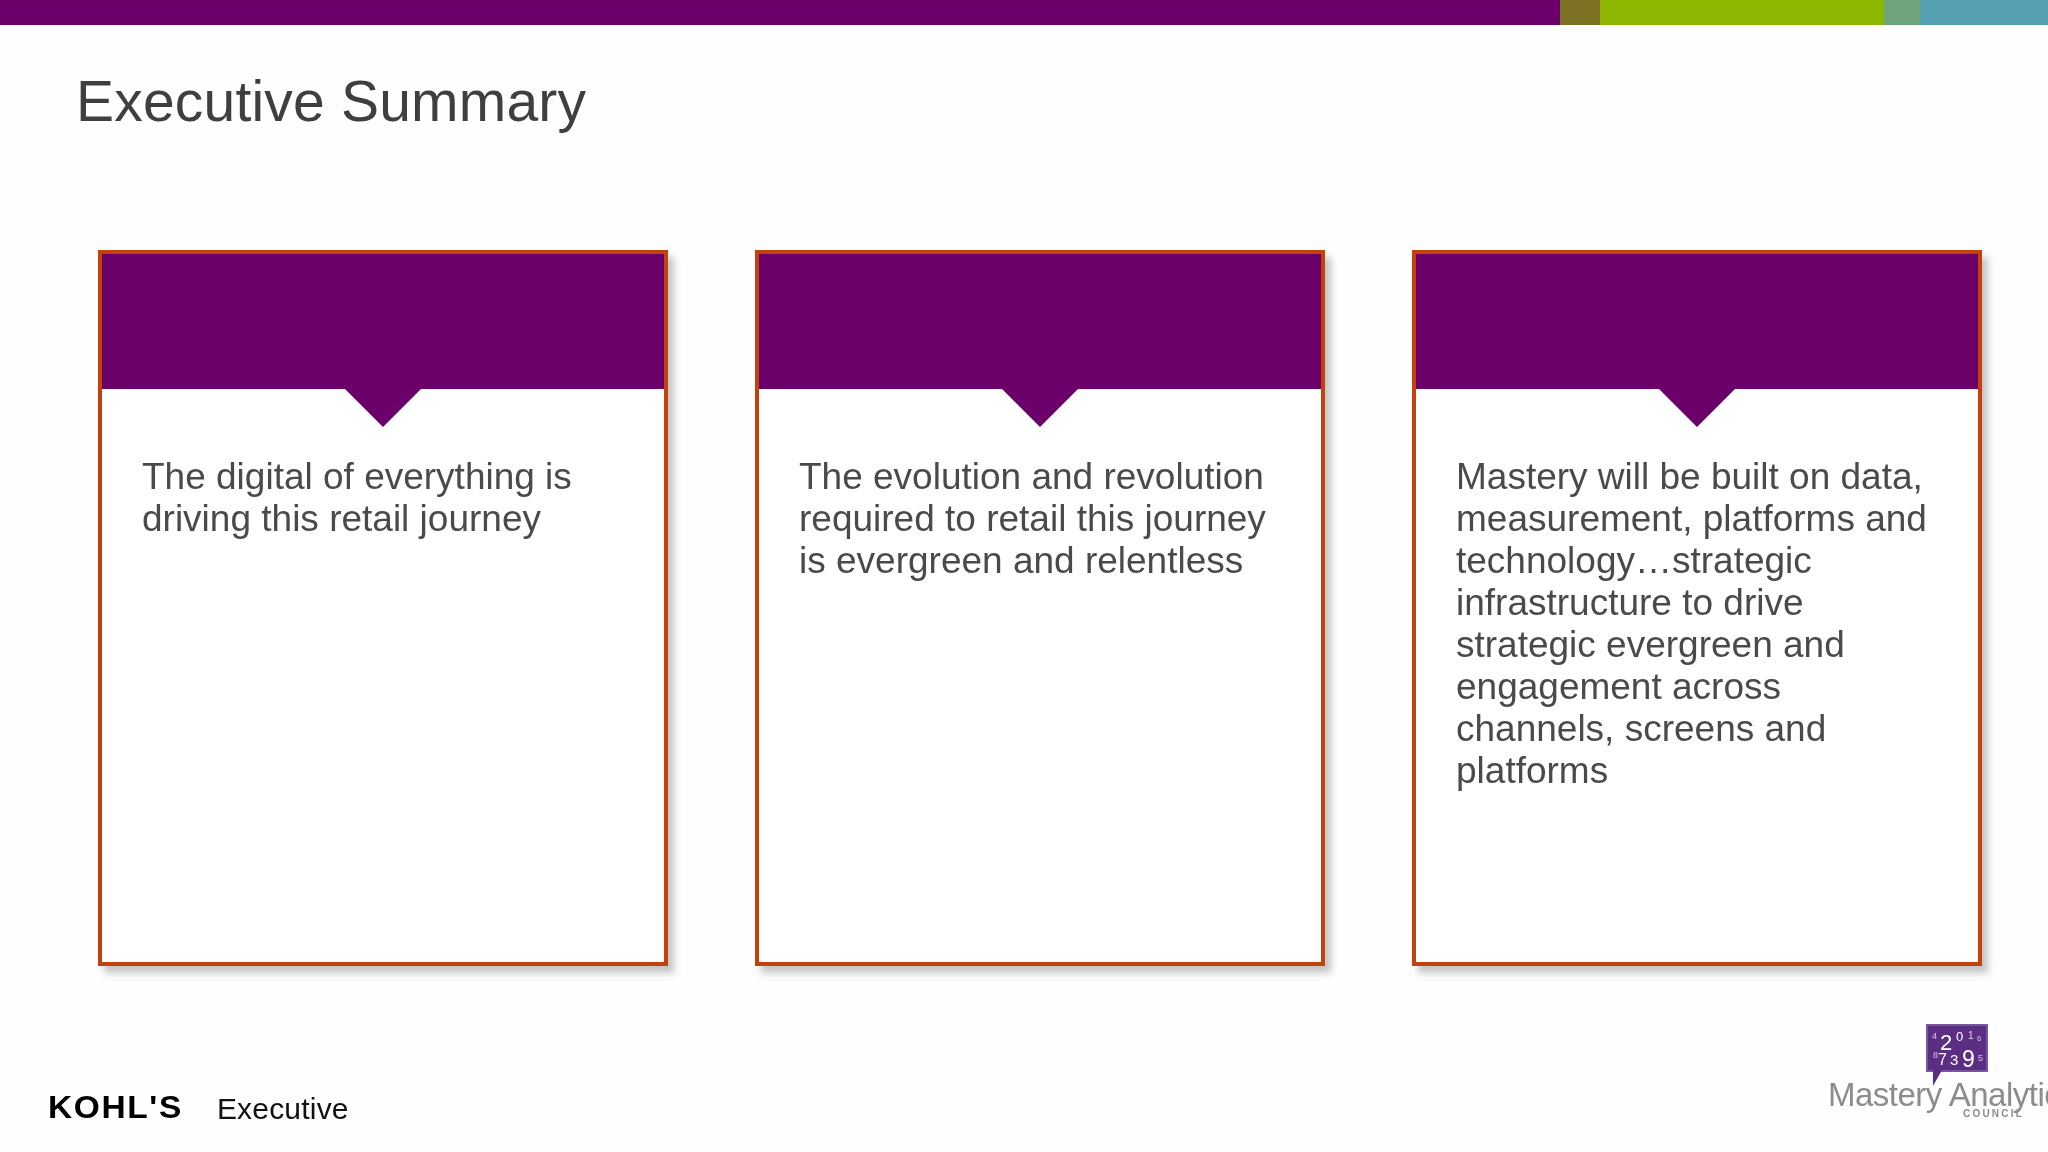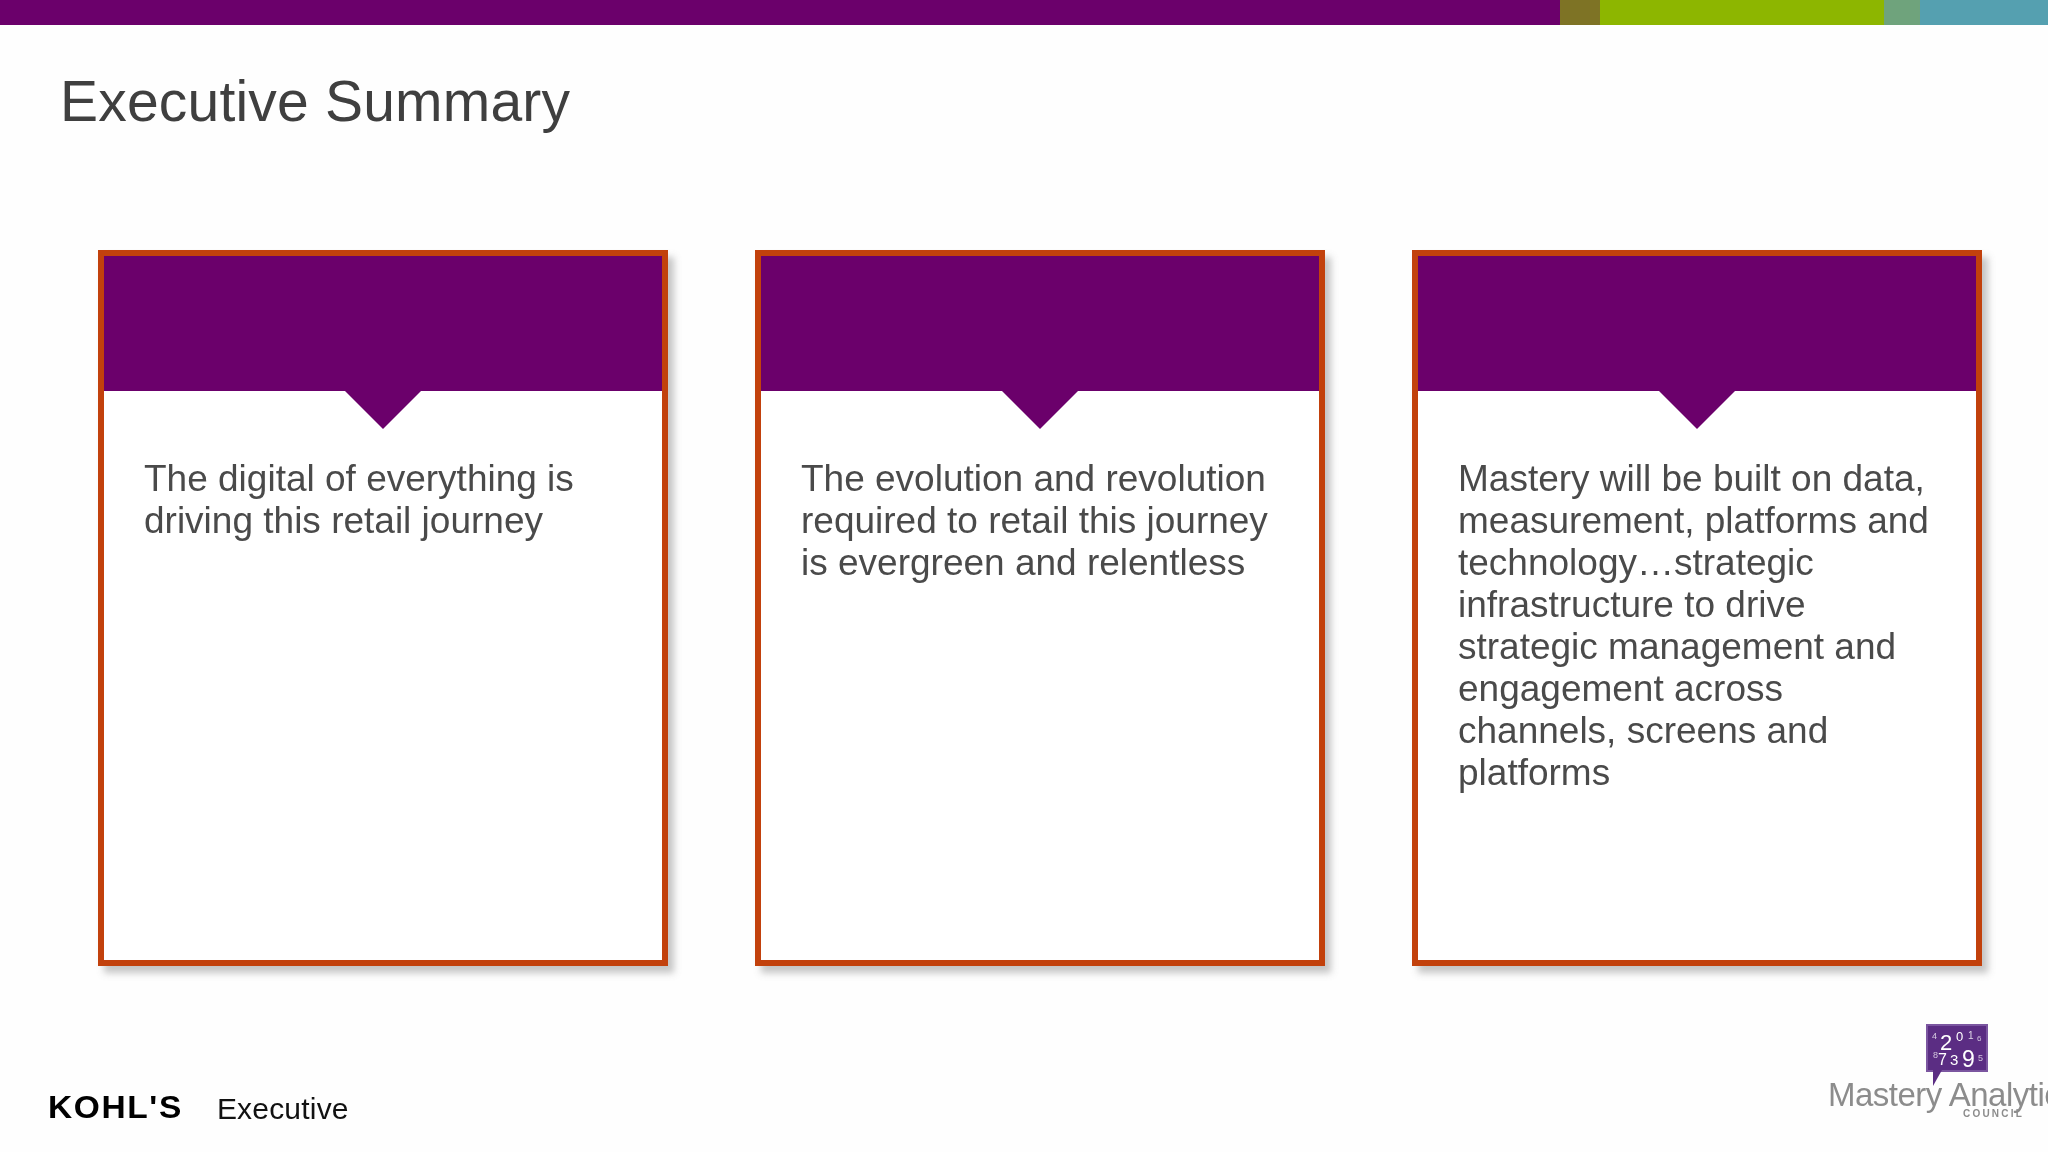--- a/index.html
+++ b/index.html
@@ -27,21 +27,21 @@
   }
   .topbar .seg-purple { width: 1560px; background: #6B006B; }
   .topbar .seg-olive  { width: 40px;   background: #7E7325; }
   .topbar .seg-green  { width: 284px;  background: #8DB600; }
   .topbar .seg-blend  { width: 36px;   background: #6FA37C; }
   .topbar .seg-teal   { width: 128px;  background: #55A0B0; }
 
   
   .slide-title {
     position: absolute;
-    left: 60px;
+    left: 76px;
     top: 68px;
     font-size: 57px;
     font-weight: 400;
     color: #3F3F3F;
     letter-spacing: 0.2px;
     white-space: nowrap;
   }
 
   
   .cards {
@@ -51,21 +51,21 @@
     width: 1885px;
     height: 716px;
   }
   .card {
     position: absolute;
     top: 0;
     width: 570px;
     height: 716px;
     background: #ffffff;
     box-shadow: 6px 7px 7px rgba(120,120,120,0.42);
-    border: 6px solid #c2410c;
+    border: 4px solid #c2410c;
     box-sizing: border-box;
   }
   .card.c1 { left: 0px; }
   .card.c2 { left: 657px; }
   .card.c3 { left: 1314px; }
 
   .card-header {
     position: relative;
     width: 100%;
     height: 135px;
@@ -221,21 +221,21 @@
     <div class="card-body">
       <p class="card-text">The evolution and revolution required to retail this journey is evergreen and relentless</p>
     </div>
   </div>
 
   <div class="card c3">
     <div class="card-header">
       <div class="card-notch"></div>
     </div>
     <div class="card-body">
-      <p class="card-text">Mastery will be built on data, measurement, platforms and technology…strategic infrastructure to drive strategic management and engagement across channels, screens and platforms</p>
+      <p class="card-text">Mastery will be built on data, measurement, platforms and technology…strategic infrastructure to drive strategic evergreen and engagement across channels, screens and platforms</p>
     </div>
   </div>
 
 </div>
 
 <div class="footer-left">
   <div class="logo-kohls">KOHL'S</div>
   <div class="logo-performics">Executive</div>
 </div>
 

